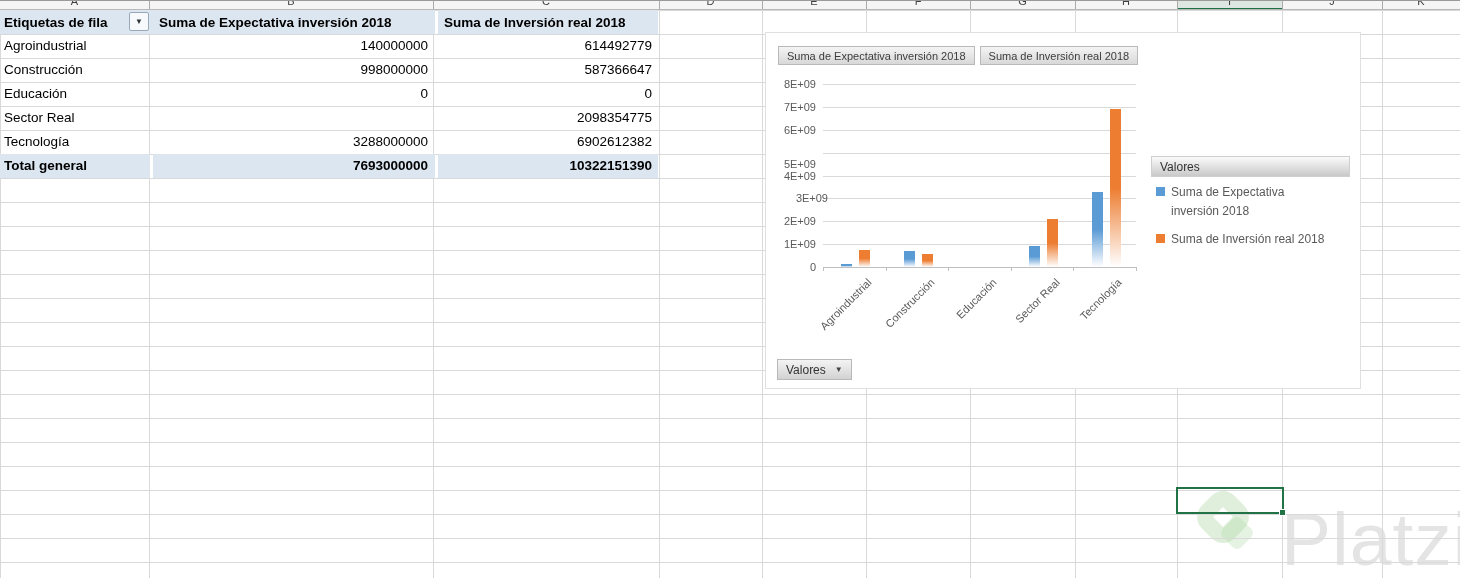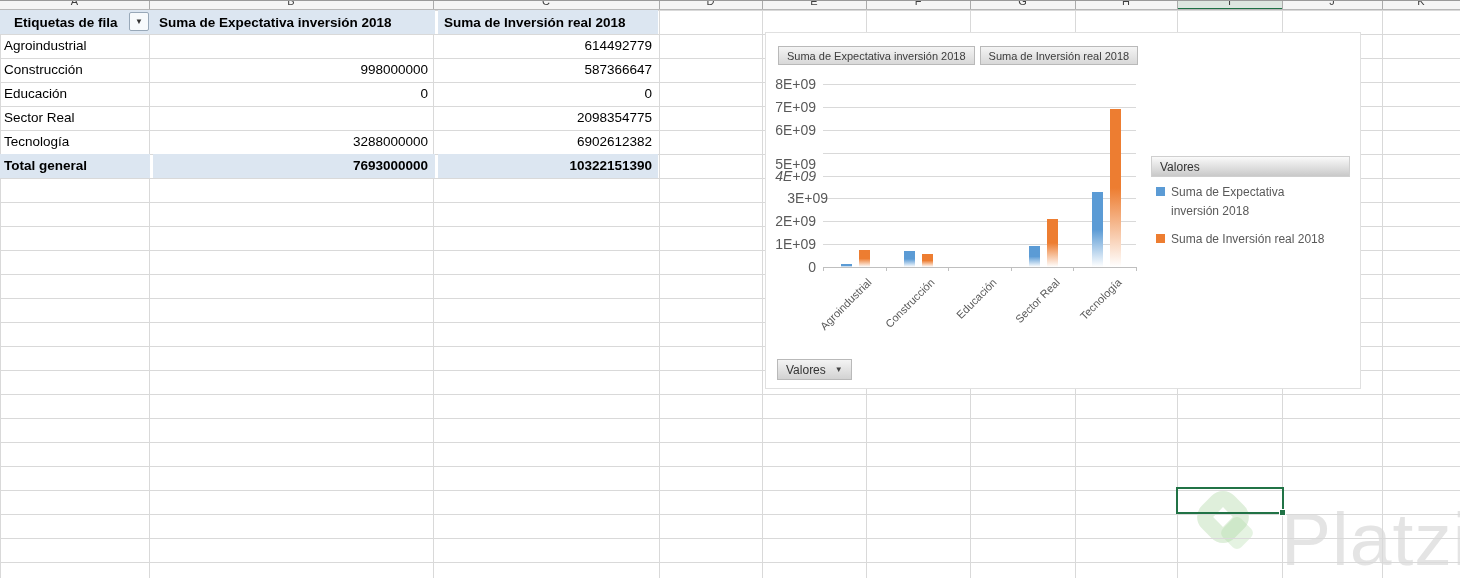--- a/index.html
+++ b/index.html
@@ -32,21 +32,21 @@
   
   #chart { left:765px; top:32px; width:596px; height:357px; background:#fff;
     border:1px solid #e0e0e0; z-index:2; }
   .fbtn { background:linear-gradient(#f4f4f4,#d8d8d8); border:1px solid #b9b9b9;
     font-size:11px; color:#3c3c3c; padding:2px 8px; height:19px; display:flex;
     align-items:center; white-space:nowrap; cursor:pointer; }
   #field-btns { position:absolute; left:12px; top:13px; display:flex; gap:5px; }
   .cgrid { position:absolute; height:1px; background:#d9d9d9; }
   .caxis { position:absolute; height:1px; background:#bfbfbf; }
   .ctick { position:absolute; width:1px; height:4px; background:#bfbfbf; }
-  .ylab { position:absolute; font-size:14px; color:#595959; text-align:right; width:50px; transform:translateY(-50%); }
+  .ylab { position:absolute; font-size:11px; color:#595959; text-align:right; width:50px; transform:translateY(-50%); }
   .bar { position:absolute; width:11px; }
   .xlab { position:absolute; font-size:11px; color:#595959; white-space:nowrap;
     transform:rotate(-45deg); transform-origin:100% 0; }
   #legend-title { position:absolute; left:385px; top:123px; width:199px; height:21px;
     background:linear-gradient(#fafafa,#c9c9c9); border:1px solid #cfcfcf; font-size:12px;
     color:#333; display:flex; align-items:center; padding-left:8px; cursor:pointer; }
   .lg-entry { position:absolute; left:390px; display:flex; gap:6px; font-size:12px;
     color:#595959; line-height:1.55; cursor:pointer; }
   .swatch { width:9px; height:9px; margin-top:4px; flex:0 0 9px; }
   #sector-btn { position:absolute; left:11px; top:326px; height:21px;
@@ -129,36 +129,37 @@
     <div class="col-div" style="left: 1177px;"></div>
     <span class="col-letter" style="left: 1229.5px;">I</span>
     <div class="col-div" style="left: 1282px;"></div>
     <span class="col-letter" style="left: 1332px;">J</span>
     <div class="col-div" style="left: 1382px;"></div>
     <span class="col-letter" style="left: 1421px;">K</span>
   </div>
 
 <div id="pivot" class="abs">
   <div class="prow" style="top:10px">
-    <div class="blue-cell bold" style="left:0;width:170px;padding-left:14px">
+    <div class="blue-cell bold" style="left:0;width:170px;padding-left:4px">
       <span>Etiquetas de fila</span>
       <span id="filter-btn">
         <span>▼</span>
       </span>
     </div>
     <div class="blue-cell bold" style="left:153px;width:282px;padding-left:6px">
       <span>Suma de Expectativa inversión 2018</span>
     </div>
     <div class="blue-cell bold" style="left:438px;width:220px;padding-left:6px">
       <span>Suma de Inversión real 2018</span>
     </div>
   </div>
   <div id="pivot-rows">
       <div class="prow" style="top: 34px;">
         <span class="rlabel">Agroindustrial</span>
+        <span class="rnum numB">140000000</span>
         <span class="rnum numC">614492779</span>
       </div>
       <div class="prow" style="top: 58px;">
         <span class="rlabel">Construcción</span>
         <span class="rnum numB">998000000</span>
         <span class="rnum numC">587366647</span>
       </div>
       <div class="prow" style="top: 82px;">
         <span class="rlabel">Educación</span>
         <span class="rnum numB">0</span>
@@ -192,21 +193,21 @@
   <div id="plot">
       <div class="caxis" style="left: 57px; top: 234px; width: 313px;"></div>
       <div class="ylab" style="left: 0px; top: 234px;">0</div>
       <div class="cgrid" style="left: 57px; top: 211.125px; width: 313px;"></div>
       <div class="ylab" style="left: 0px; top: 211.125px;">1E+09</div>
       <div class="cgrid" style="left: 57px; top: 188.25px; width: 313px;"></div>
       <div class="ylab" style="left: 0px; top: 188.25px;">2E+09</div>
       <div class="cgrid" style="left: 57px; top: 165.375px; width: 313px;"></div>
       <div class="ylab" style="left: 12px; top: 165.375px;">3E+09</div>
       <div class="cgrid" style="left: 57px; top: 142.5px; width: 313px;"></div>
-      <div class="ylab" style="left: 0px; top: 142.5px; font-style: italic;">4E+09</div>
+      <div class="ylab" style="left: 0px; top: 142.5px;">4E+09</div>
       <div class="cgrid" style="left: 57px; top: 119.625px; width: 313px;"></div>
       <div class="ylab" style="left: 0px; top: 131px;">5E+09</div>
       <div class="cgrid" style="left: 57px; top: 96.75px; width: 313px;"></div>
       <div class="ylab" style="left: 0px; top: 96.75px;">6E+09</div>
       <div class="cgrid" style="left: 57px; top: 73.875px; width: 313px;"></div>
       <div class="ylab" style="left: 0px; top: 73.875px;">7E+09</div>
       <div class="cgrid" style="left: 57px; top: 51px; width: 313px;"></div>
       <div class="ylab" style="left: 0px; top: 51px;">8E+09</div>
       <div class="ctick" style="left: 57px; top: 234px;"></div>
       <div class="ctick" style="left: 119.6px; top: 234px;"></div>

